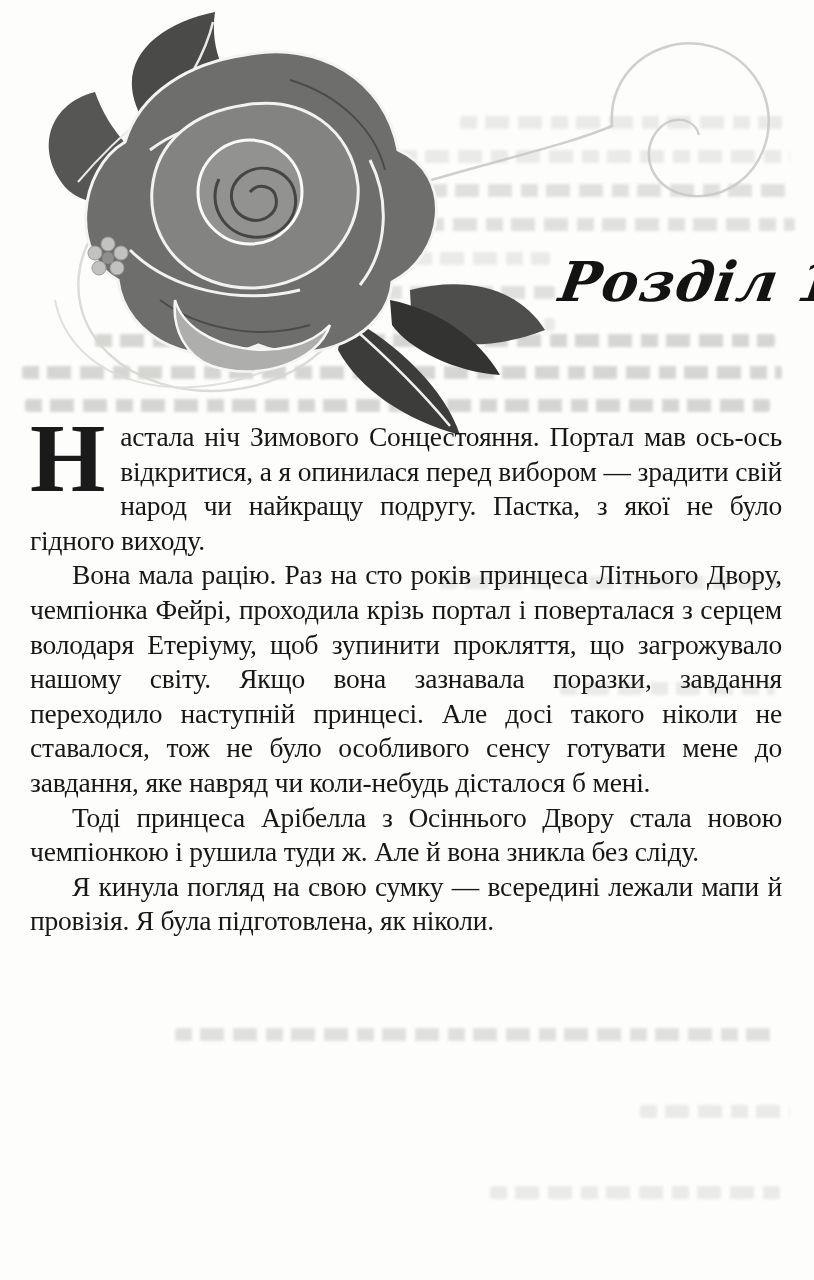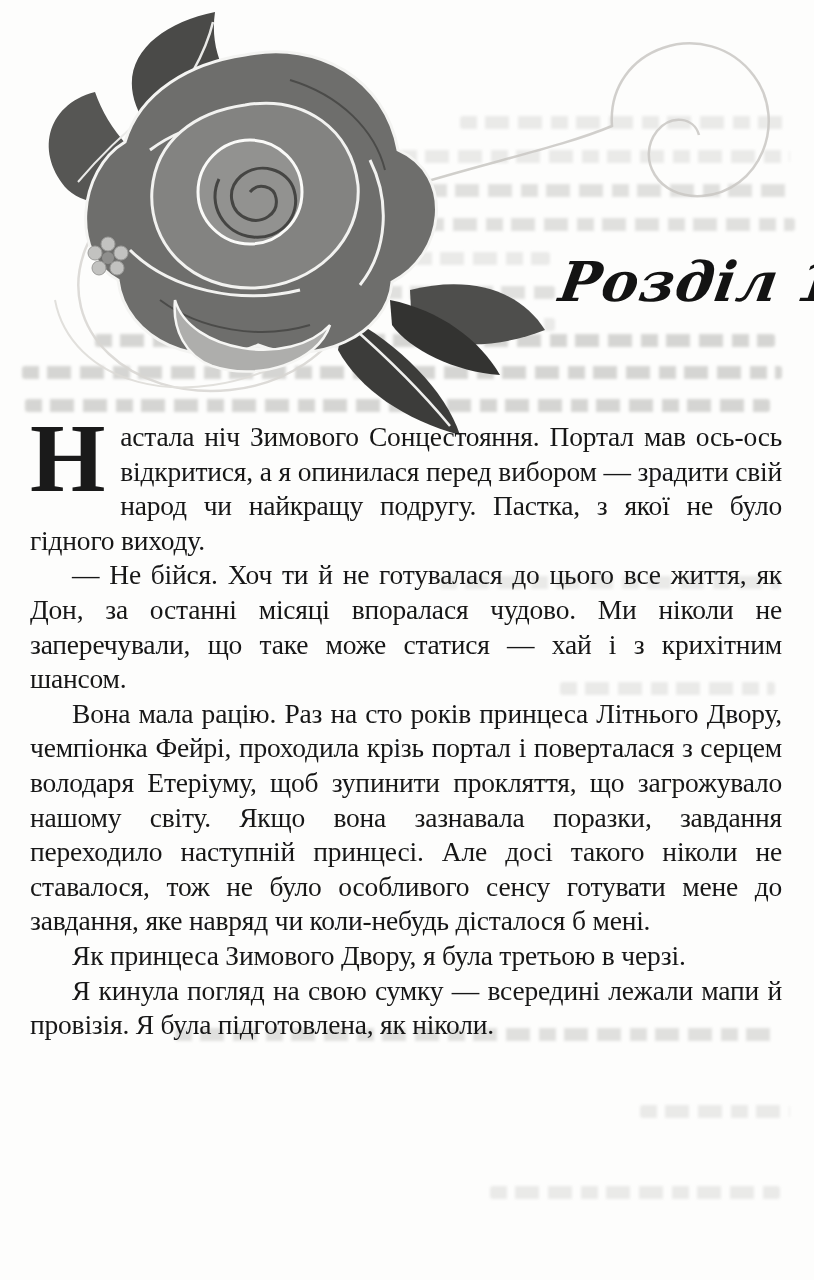--- a/index.html
+++ b/index.html
@@ -109,19 +109,18 @@
       <circle cx="99" cy="268" r="7" fill="#c2c2c0" stroke="#9a9a98"></circle>
       <circle cx="95" cy="253" r="7" fill="#c2c2c0" stroke="#9a9a98"></circle>
       <circle cx="108" cy="258" r="6" fill="#8f8f8d"></circle>
     </g>
   </svg>
 
   <h1 class="chapter">Розділ 1</h1>
 
   <div class="text-block">
       <p class="para first"><span class="dropcap">Н</span>астала ніч Зимового Сонцестояння. Портал мав ось-ось відкритися, а я опинилася перед вибором — зрадити свій народ чи найкращу подругу. Пастка, з якої не було гідного виходу.</p>
-      <p class="para">— Не бійся. Хоч ти й не готувалася до цього все життя, як Дон, за останні місяці впоралася чудово. Ми ніколи не заперечували, що таке може статися — хай і з крихітним шансом.</p>
       <p class="para">Вона мала рацію. Раз на сто років принцеса Літнього Двору, чемпіонка Фейрі, проходила крізь портал і поверталася з серцем володаря Етеріуму, щоб зупинити прокляття, що загрожувало нашому світу. Якщо вона зазнавала поразки, завдання переходило наступній принцесі. Але досі такого ніколи не ставалося, тож не було особливого сенсу готувати мене до завдання, яке навряд чи коли-небудь дісталося б мені.</p>
-      <p class="para">Як принцеса Зимового Двору, я була третьою в черзі.</p>
+      <p class="para">Тоді принцеса Арібелла з Осіннього Двору стала новою чемпіонкою і рушила туди ж. Але й вона зникла без сліду.</p>
       <p class="para">Я кинула погляд на свою сумку — всередині лежали мапи й провізія. Я була підготовлена, як ніколи.</p>
     </div>
 
 </div>
 
 </body></html>

